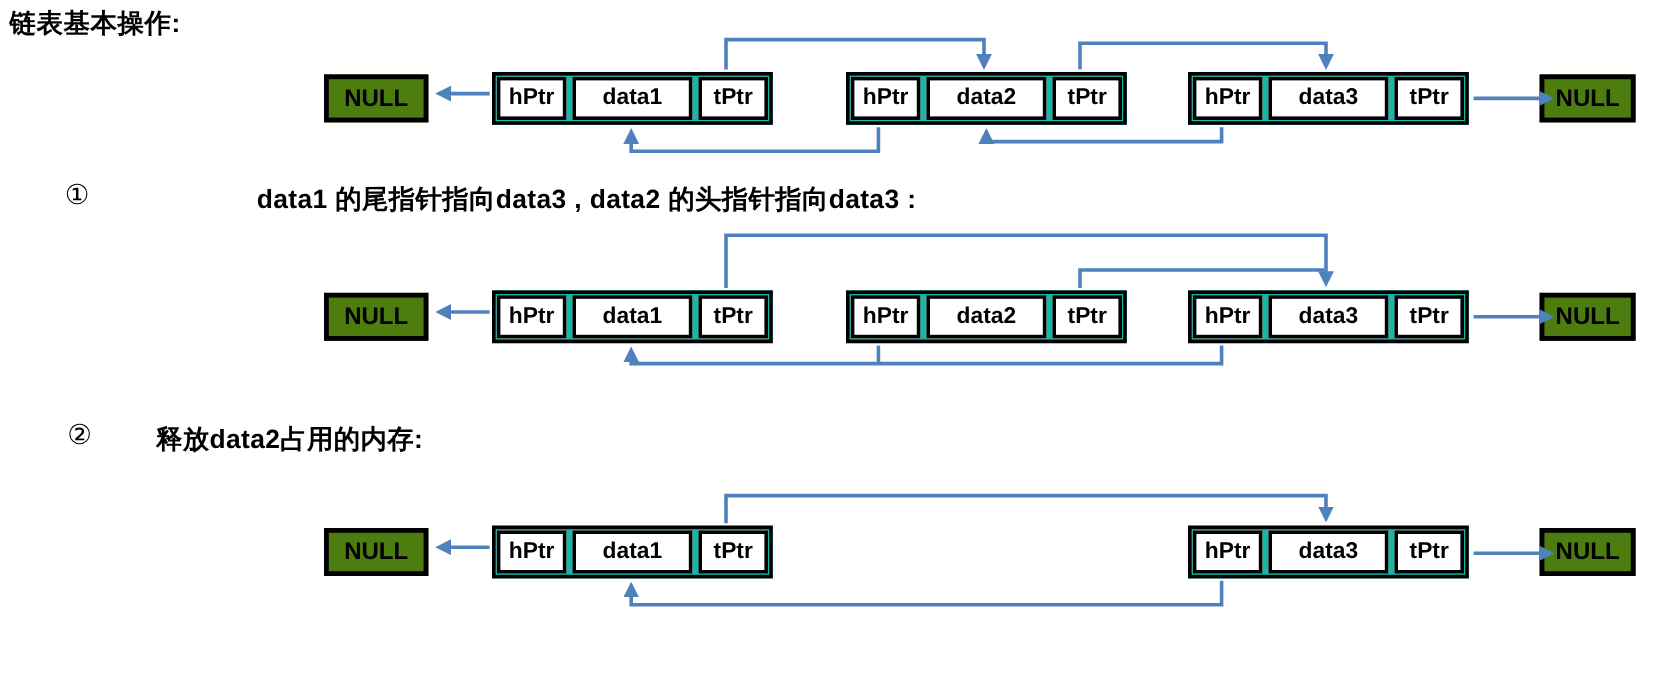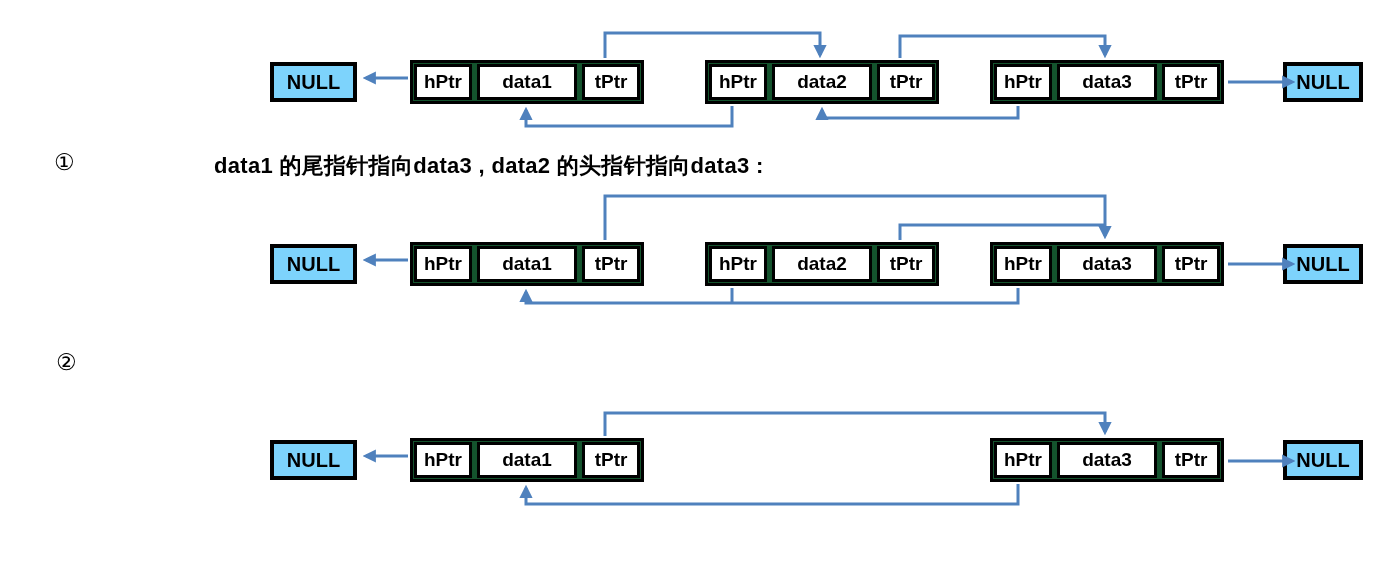--- a/index.html
+++ b/index.html
@@ -14,50 +14,52 @@
   .title,.subtitle{
     position:absolute;left:8px;font-size:22px;font-weight:600;
     letter-spacing:.5px;white-space:nowrap;
   }
   .title{top:5px;}
   .subtitle{top:67px;}
   .step-num{position:absolute;font-size:23px;font-weight:400;}
   .step-text{position:absolute;font-size:22px;font-weight:600;letter-spacing:.3px;white-space:nowrap;text-align:center;}
   .nullbox{
     position:absolute;box-sizing:border-box;z-index:1;
-    border:4px solid var(--border,#000);background:#7dd3fc;
+    border:4px solid var(--border,#000);background:#4d7c0f;
     display:flex;align-items:center;justify-content:center;
     font-size:20px;font-weight:700;
   }
   .node{
     position:absolute;box-sizing:border-box;z-index:1;
     width:234px;height:44px;border:3px solid var(--border,#000);
-    background:#14532d;display:flex;padding:1px;gap:5px;
+    background:#14b8a6;display:flex;padding:1px;gap:5px;
   }
   .cell{
     box-sizing:border-box;border:3px solid var(--border,#000);
     display:flex;align-items:center;justify-content:center;
     font-size:19px;font-weight:700;height:100%;background:#fff;
   }
   .cell-h,.cell-t{width:58px;}
   .cell-d{flex:1;text-align:right;}
   svg.arrows{position:absolute;left:0;top:0;z-index:5;pointer-events:none;}
   svg.arrows path{stroke:var(--arrow,#4F81BD);stroke-width:3;fill:none;}
   svg.arrows .ah{fill:var(--arrow,#4F81BD);stroke:none;}
 </style>
 </head>
 <body>
 
 <div class="canvas">
 
+  <div class="title">链表基本操作:</div>
 
   <div class="step-num" style="left:54px;top:149px">①</div>
   <div class="step-text" style="left:214px;top:151px">data1 的尾指针指向data3 , data2 的头指针指向data3 :</div>
 
   <div class="step-num" style="left:56px;top:349px">②</div>
+  <div class="step-text" style="left:130px;top:351px">释放data2占用的内存:</div>
 
   <div>
     <div class="nullbox" style="left:270px;top:62px;width:87px;height:40px">NULL</div>
     <div class="node" style="left:410px;top:60px">
       <div class="cell cell-h">hPtr</div>
       <div class="cell cell-d">data1</div>
       <div class="cell cell-t">tPtr</div>
     </div>
     <div class="node" style="left:705px;top:60px">
       <div class="cell cell-h">hPtr</div>

